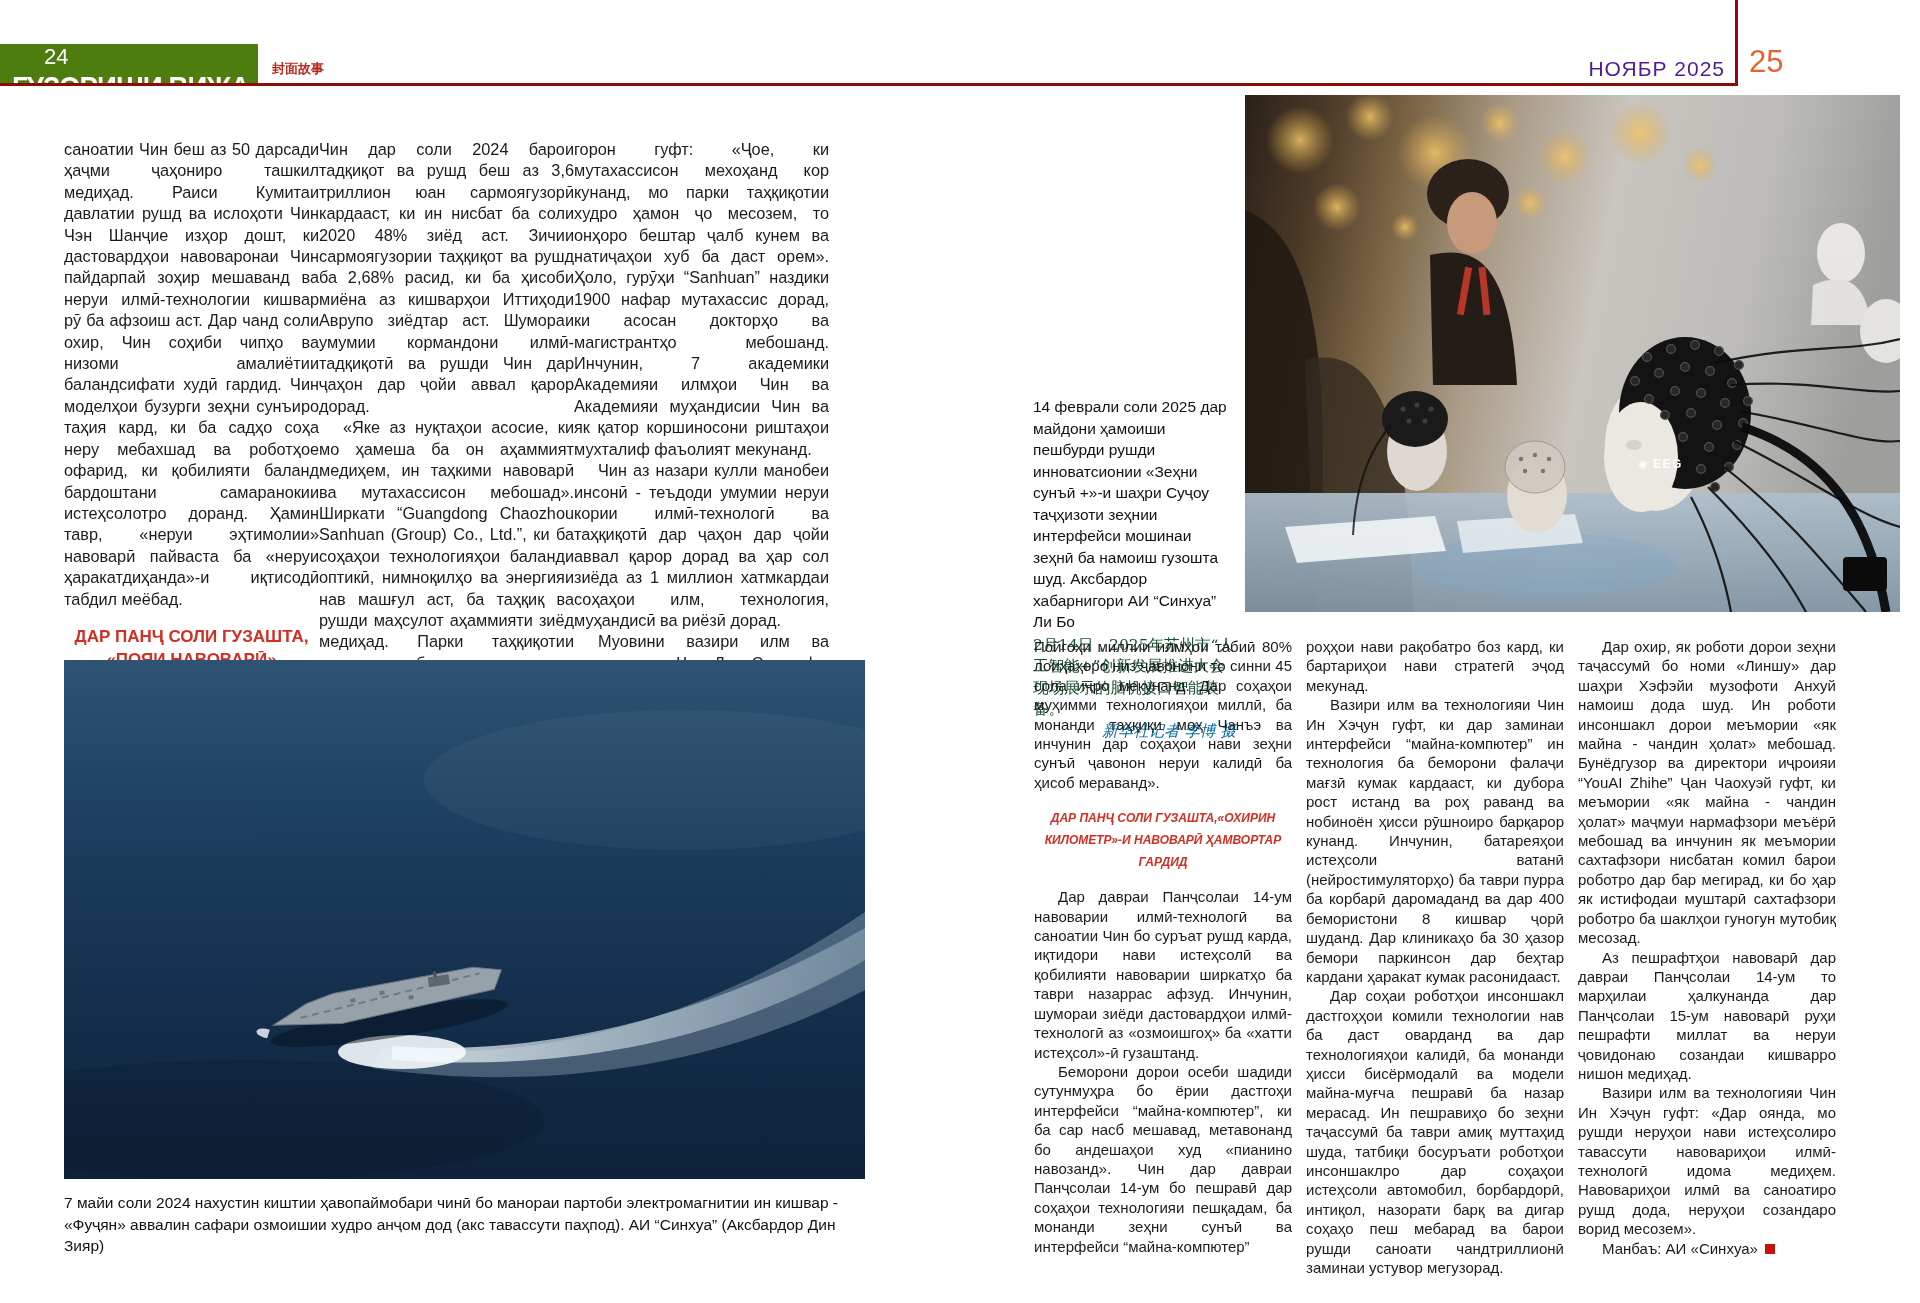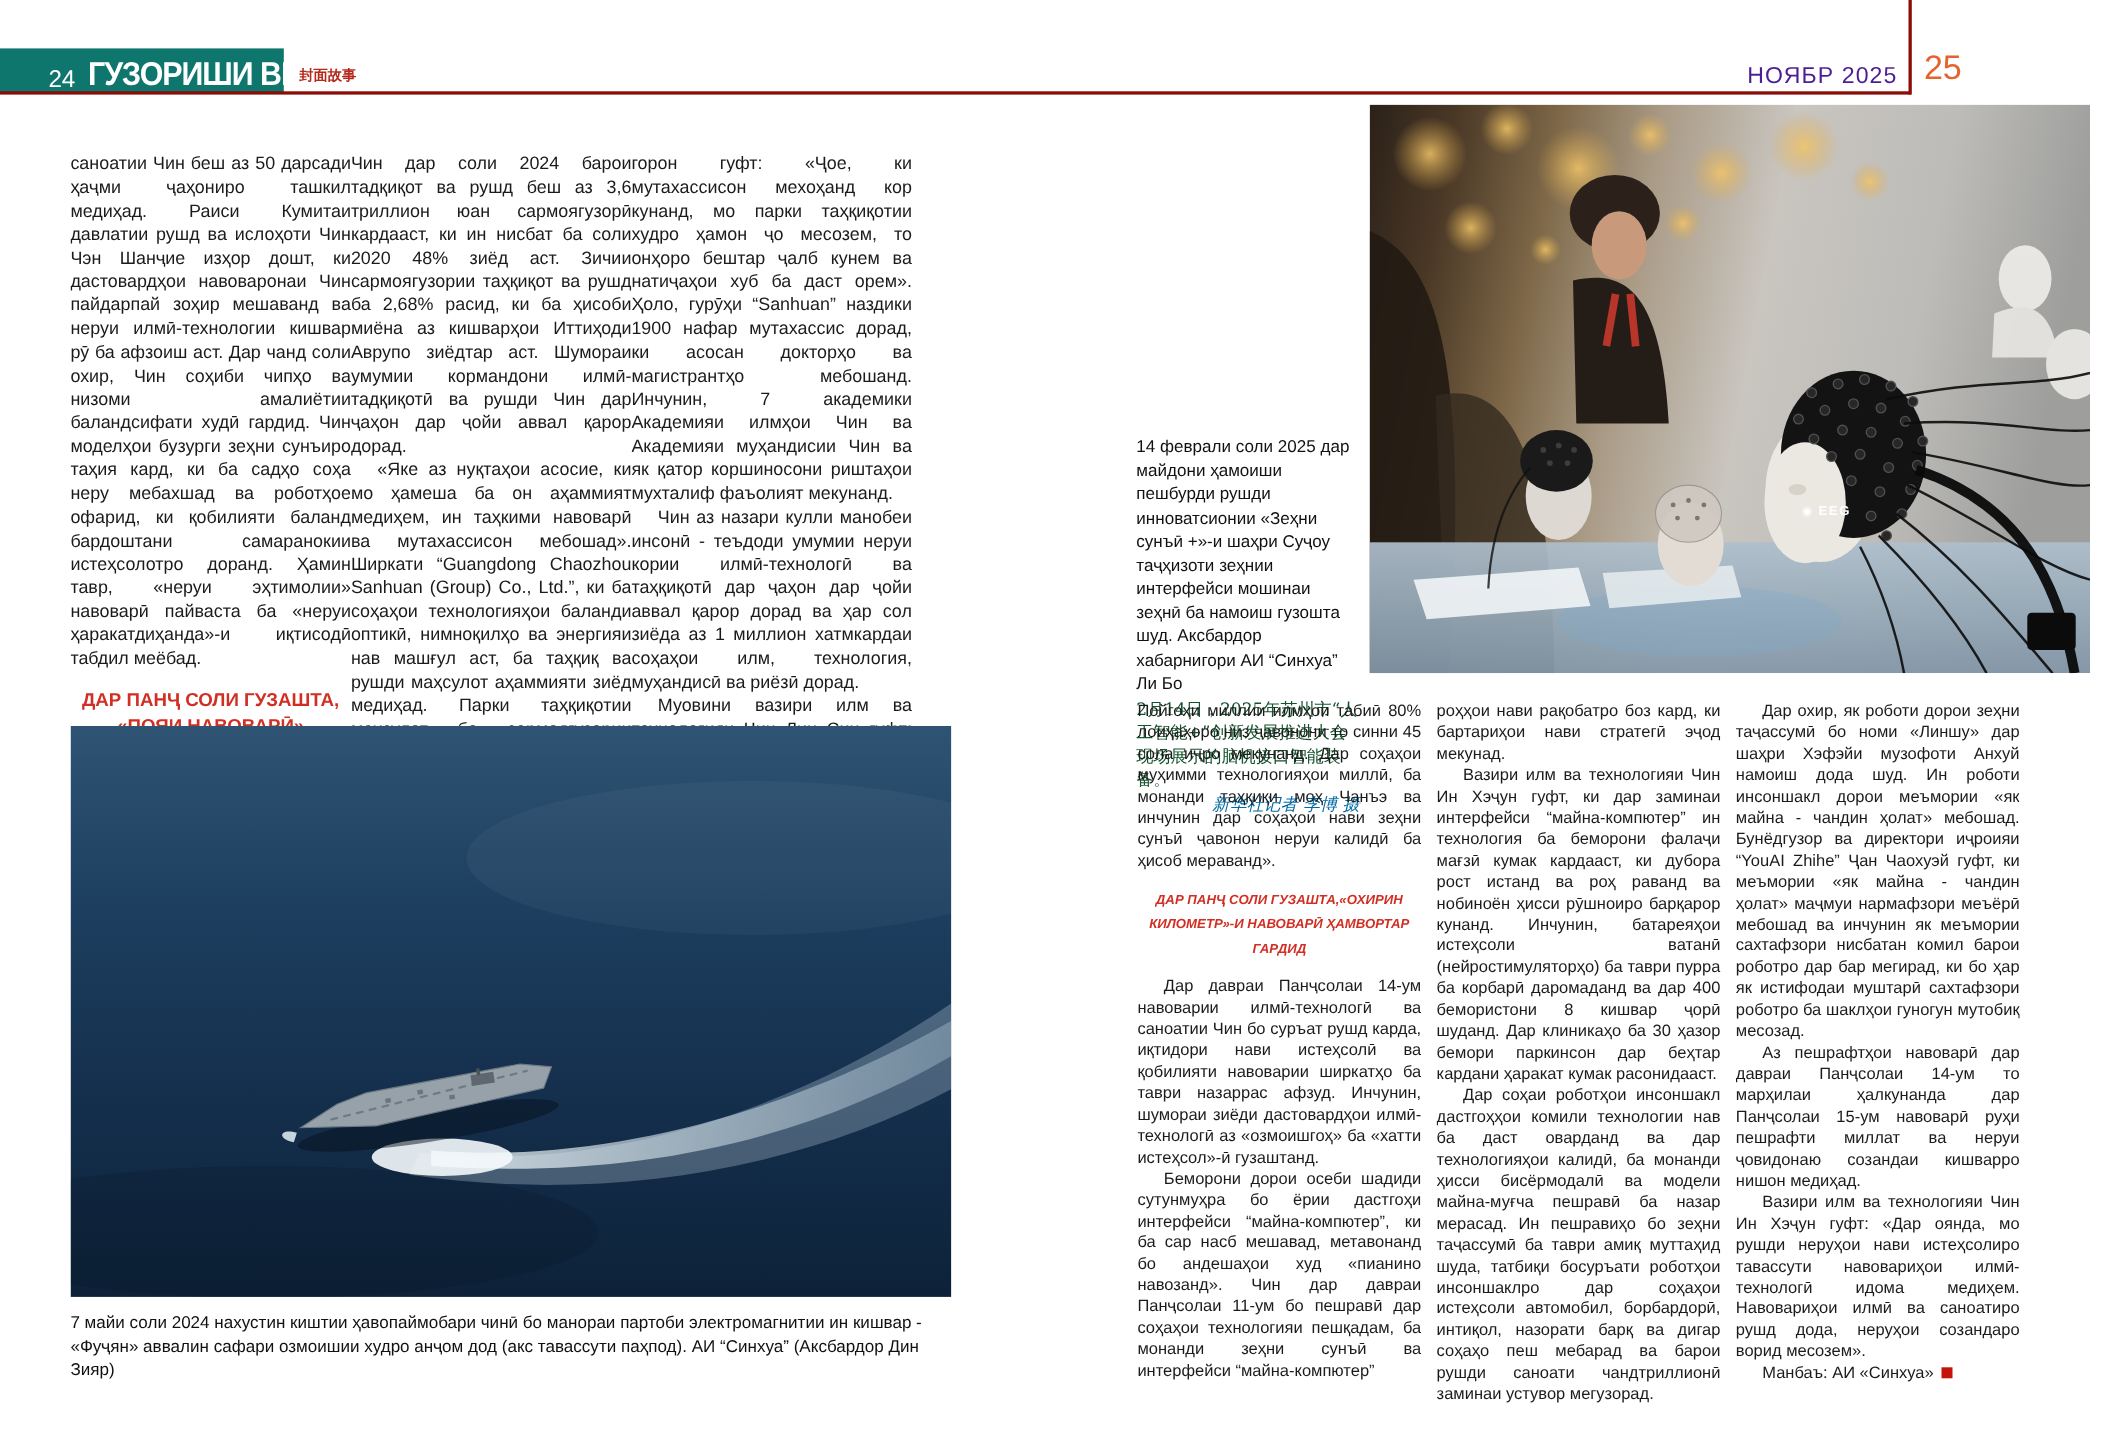--- a/index.html
+++ b/index.html
@@ -1,21 +1,21 @@
 <!DOCTYPE html>
 <html><head>
 <meta charset="utf-8">
 <style>
   html,body{margin:0;padding:0;background:#e8e8e8;}
   #app{position:relative;width:1920px;height:1303px;background:#ffffff;overflow:hidden;
        font-family:"Liberation Sans",sans-serif;color:#1b1b1b;}
 
   
-  .masthead{position:absolute;left:0;top:44px;width:258px;height:41px;background:#0f766e;
-            display:flex;align-items:flex-end;}
+  .masthead{position:absolute;left:0;top:44px;width:258px;height:41px;background:#4d7c0f;
+            display:flex;align-items:flex-start;flex-direction:column;}
   .masthead .num{color:#ffffff;font-size:22px;margin-left:44px;}
   .masthead .title{color:#ffffff;font-size:30px;font-weight:bold;margin-left:12px;
                    letter-spacing:-1px;transform:scaleX(.92);transform-origin:left center;white-space:nowrap;}
   .cn-section{position:absolute;left:272px;top:60px;font-family:"DejaVu Serif","Liberation Serif",serif;
               font-weight:bold;font-size:13px;color:#b5281c;}
   .rule-h{position:absolute;left:0;top:83px;width:1737px;height:3px;background:#8a0d07;}
   .rule-v{position:absolute;left:1735px;top:0;width:3px;height:86px;background:#8a0d07;}
   .issue-date{position:absolute;left:1480px;top:57px;width:245px;text-align:right;
               color:#4c1d95;font-size:21px;letter-spacing:1px;}
   .pagenum-right{position:absolute;left:1749px;top:44px;color:#e4632e;font-size:31px;}
@@ -261,21 +261,21 @@
     <div>14 феврали соли 2025 дар майдони ҳамоиши пешбурди рушди инноватсионии «Зеҳни сунъӣ +»-и шаҳри Суҷоу таҷҳизоти зеҳнии интерфейси мошинаи зеҳнӣ ба намоиш гузошта шуд. Аксбардор хабарнигори АИ “Синхуа” Ли Бо</div>
     <div class="cn">2月14日，2025年苏州市“人工智能+”创新发展推进大会现场展示的脑机接口智能装备。</div>
     <div class="cn-credit">新华社记者 李博 摄</div>
   </div>
 
   <div class="cols" id="rp-cols">
     <div class="col">
       <p class="cont">Пойгоҳи миллии илмҳои табиӣ 80% лоиҳаҳоро низ ҷавонони то синни 45 сола иҷро мекунанд. Дар соҳаҳои муҳимми технологияҳои миллӣ, ба монанди таҳқиқи моҳ Чанъэ ва инчунин дар соҳаҳои нави зеҳни сунъӣ ҷавонон неруи калидӣ ба ҳисоб мераванд».</p>
       <h3 class="red-head">ДАР ПАНҶ СОЛИ ГУЗАШТА,«ОХИРИН КИЛОМЕТР»-И НАВОВАРӢ ҲАМВОРТАР ГАРДИД</h3>
       <p class="ind">Дар давраи Панҷсолаи 14-ум навоварии илмӣ-технологӣ ва саноатии Чин бо суръат рушд карда, иқтидори нави истеҳсолӣ ва қобилияти навоварии ширкатҳо ба таври назаррас афзуд. Инчунин, шумораи зиёди дастовардҳои илмӣ-технологӣ аз «озмоишгоҳ» ба «хатти истеҳсол»-ӣ гузаштанд.</p>
-      <p class="ind">Беморони дорои осеби шадиди сутунмуҳра бо ёрии дастгоҳи интерфейси “майна-компютер”, ки ба сар насб мешавад, метавонанд бо андешаҳои худ «пианино навозанд». Чин дар давраи Панҷсолаи 11-ум бо пешравӣ дар соҳаҳои технологияи пешқадам, ба монанди зеҳни сунъӣ ва интерфейси “майна-компютер”</p>
+      <p class="ind">Беморони дорои осеби шадиди сутунмуҳра бо ёрии дастгоҳи интерфейси “майна-компютер”, ки ба сар насб мешавад, метавонанд бо андешаҳои худ «пианино навозанд». Чин дар давраи Панҷсолаи 14-ум бо пешравӣ дар соҳаҳои технологияи пешқадам, ба монанди зеҳни сунъӣ ва интерфейси “майна-компютер”</p>
     </div>
     <div class="col">
       <p class="cont">роҳҳои нави рақобатро боз кард, ки бартариҳои нави стратегӣ эҷод мекунад.</p>
       <p class="ind">Вазири илм ва технологияи Чин Ин Хэҷун гуфт, ки дар заминаи интерфейси “майна-компютер” ин технология ба беморони фалаҷи мағзӣ кумак кардааст, ки дубора рост истанд ва роҳ раванд ва нобиноён ҳисси рӯшноиро барқарор кунанд. Инчунин, батареяҳои истеҳсоли ватанӣ (нейростимуляторҳо) ба таври пурра ба корбарӣ даромаданд ва дар 400 бемористони 8 кишвар ҷорӣ шуданд. Дар клиникаҳо ба 30 ҳазор бемори паркинсон дар беҳтар кардани ҳаракат кумак расонидааст.</p>
       <p class="ind">Дар соҳаи роботҳои инсоншакл дастгоҳҳои комили технологии нав ба даст оварданд ва дар технологияҳои калидӣ, ба монанди ҳисси бисёрмодалӣ ва модели майна-муғча пешравӣ ба назар мерасад. Ин пешравиҳо бо зеҳни таҷассумӣ ба таври амиқ муттаҳид шуда, татбиқи босуръати роботҳои инсоншаклро дар соҳаҳои истеҳсоли автомобил, борбардорӣ, интиқол, назорати барқ ва дигар соҳаҳо пеш мебарад ва барои рушди саноати чандтриллионӣ заминаи устувор мегузорад.</p>
     </div>
     <div class="col">
       <p class="ind">Дар охир, як роботи дорои зеҳни таҷассумӣ бо номи «Линшу» дар шаҳри Хэфэйи музофоти Анхуй намоиш дода шуд. Ин роботи инсоншакл дорои меъмории «як майна - чандин ҳолат» мебошад. Бунёдгузор ва директори иҷроияи “YouAI Zhihe” Ҷан Чаохуэй гуфт, ки меъмории «як майна - чандин ҳолат» маҷмуи нармафзори меъёрӣ мебошад ва инчунин як меъмории сахтафзори нисбатан комил барои роботро дар бар мегирад, ки бо ҳар як истифодаи муштарӣ сахтафзори роботро ба шаклҳои гуногун мутобиқ месозад.</p>
       <p class="ind">Аз пешрафтҳои навоварӣ дар давраи Панҷсолаи 14-ум то марҳилаи ҳалкунанда дар Панҷсолаи 15-ум навоварӣ руҳи пешрафти миллат ва неруи ҷовидонаю созандаи кишварро нишон медиҳад.</p>
       <p class="ind">Вазири илм ва технологияи Чин Ин Хэҷун гуфт: «Дар оянда, мо рушди неруҳои нави истеҳсолиро тавассути навовариҳои илмӣ-технологӣ идома медиҳем. Навовариҳои илмӣ ва саноатиро рушд дода, неруҳои созандаро ворид месозем».</p>

